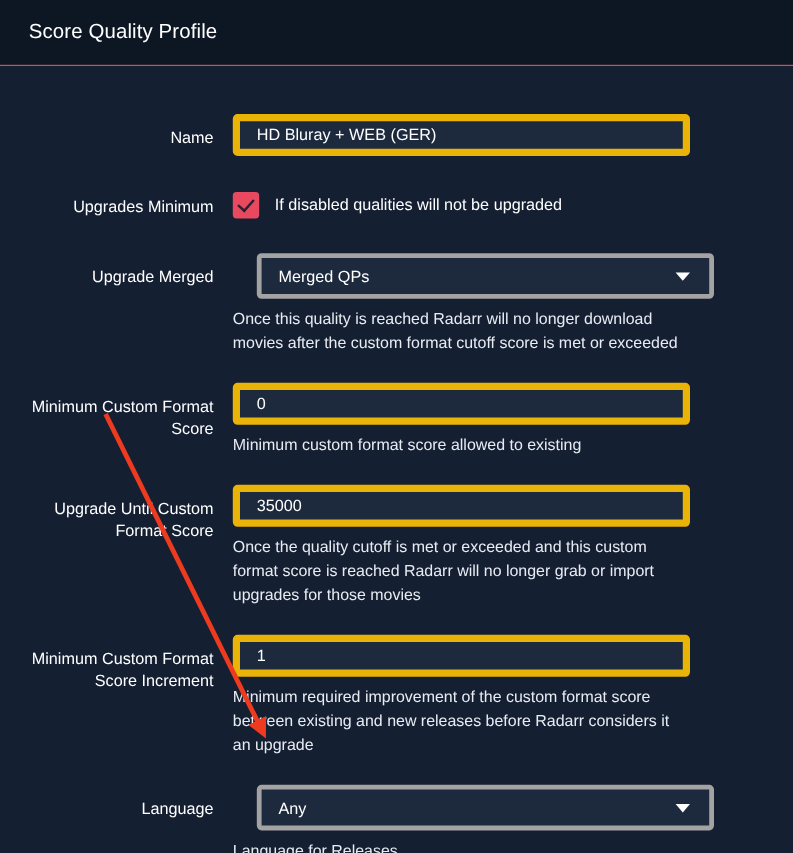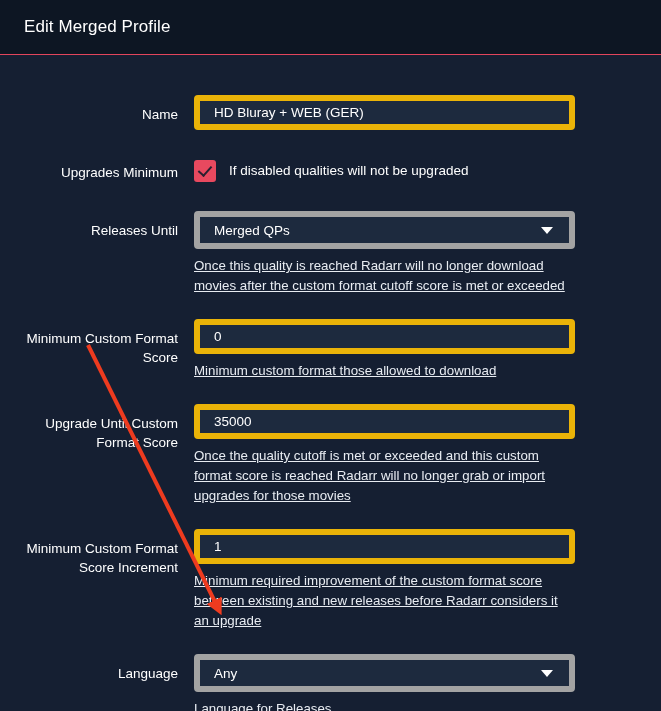--- a/index.html
+++ b/index.html
@@ -76,26 +76,27 @@
     padding: 0 14px;
     line-height: 33px;
     outline: none;
   }
 
   .select-box {
     position: relative;
     width: 381px;
     height: 38px;
     background: #1d2a3e;
-    border: 6px solid #a3a3a3;
+    border: 4px solid #a3a3a3;
     border-radius: 4px;
     display: flex;
     align-items: center;
     padding: 0 14px;
     cursor: pointer;
+    margin-left: 20px;
   }
   .select-value {
     font-size: 13.5px;
     color: #ffffff;
   }
   .caret-icon {
     position: absolute;
     right: 16px;
     top: 50%;
     margin-top: -3px;
@@ -104,21 +105,20 @@
     border-right: 6px solid transparent;
     border-top: 7px solid #ffffff;
   }
 
   .help-text {
     font-size: 13.3px;
     line-height: 20px;
     color: #e8ecf2;
     margin-top: 7px;
     max-width: 381px;
-    text-decoration: underline;
   }
 
   
   .check-wrap {
     display: flex;
     align-items: center;
     height: 35px;
   }
   .checkbox {
     width: 22px;
@@ -152,21 +152,21 @@
     left: 0; top: 0;
     width: 661px;
     height: 711px;
     pointer-events: none;
   }
 </style>
 </head>
 <body style="background: rgb(21, 31, 50);">
 
 <div class="modal-header" style="background: rgb(13, 22, 35); border-bottom-color: rgb(226, 69, 92);">
-  <div class="modal-title">Edit Merged Profile</div>
+  <div class="modal-title">Score Quality Profile</div>
 </div>
 
 <div class="modal-body">
 
   <div class="form-row">
     <div class="form-label">Name</div>
     <div class="form-control">
       <input class="input-box" type="text" value="HD Bluray + WEB (GER)" style="">
     </div>
   </div>
@@ -175,35 +175,35 @@
     <div class="form-label">Upgrades Minimum</div>
     <div class="form-control">
       <div class="check-wrap">
         <span class="checkbox" style="background: rgb(232, 73, 95);"></span>
         <span class="check-label">If disabled qualities will not be upgraded</span>
       </div>
     </div>
   </div>
 
   <div class="form-row">
-    <div class="form-label">Releases Until</div>
+    <div class="form-label">Upgrade Merged</div>
     <div class="form-control">
       <div class="select-box">
         <span class="select-value">Merged QPs</span>
         <span class="caret-icon"></span>
       </div>
       <div class="help-text">Once this quality is reached Radarr will no longer download movies after the custom format cutoff score is met or exceeded</div>
     </div>
   </div>
 
   <div class="form-row">
     <div class="form-label">Minimum Custom Format Score</div>
     <div class="form-control">
       <input class="input-box" type="text" value="0" style="">
-      <div class="help-text">Minimum custom format those allowed to download</div>
+      <div class="help-text">Minimum custom format score allowed to existing</div>
     </div>
   </div>
 
   <div class="form-row">
     <div class="form-label">Upgrade Until Custom Format Score</div>
     <div class="form-control">
       <input class="input-box" type="text" value="35000" style="">
       <div class="help-text">Once the quality cutoff is met or exceeded and this custom format score is reached Radarr will no longer grab or import upgrades for those movies</div>
     </div>
   </div>

